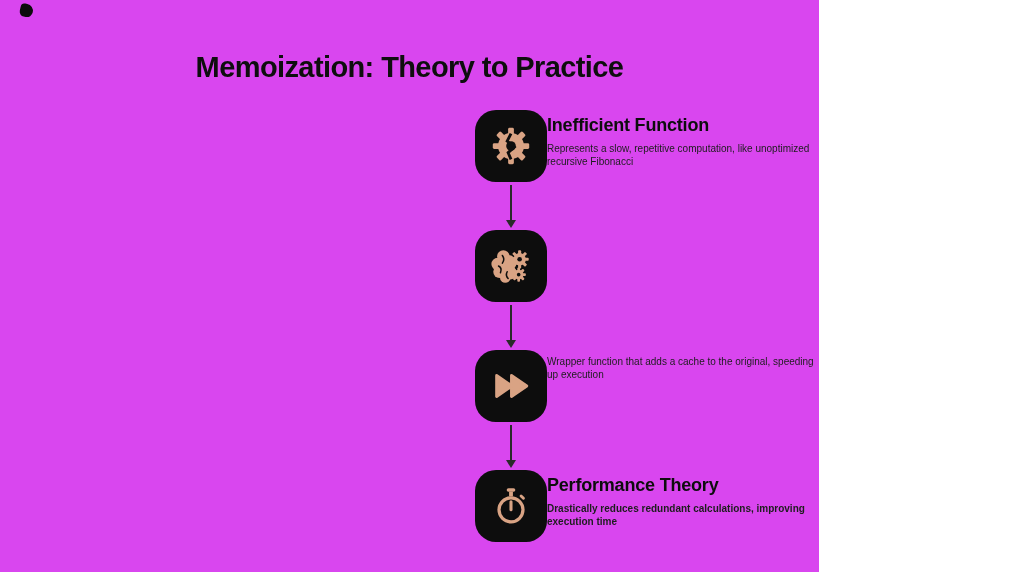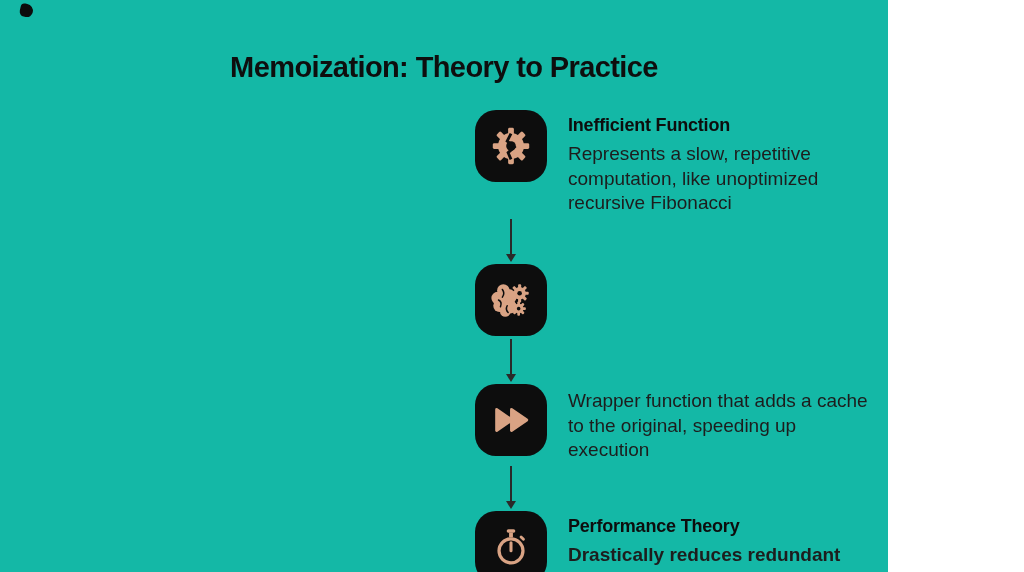--- a/index.html
+++ b/index.html
@@ -1,53 +1,53 @@
 <!DOCTYPE html>
 <html><head>
 <meta charset="utf-8">
 <style>
   html,body{margin:0;padding:0;background:#ffffff;}
   .canvas{
     position:relative;
-    width:888px;height:572px;
-    background:#14b8a6;
+    width:819px;height:572px;
+    background:#d946ef;
     font-family:"Liberation Sans", sans-serif;
     color:#111111;
     overflow:hidden;
   }
   .logo-mark{
     position:absolute;left:20px;top:4px;
     width:13px;height:13px;background:#0c0c0c;
     border-radius:4px 7px 6px 5px;
     transform:rotate(12deg);
   }
   .page-title{
     position:absolute;top:32px;left:0;right:0;
     text-align:center;
     font-size:29px;font-weight:800;letter-spacing:-0.6px;
     color:#0e0e0e;
   }
   .flow{
     position:absolute;left:475px;top:110px;
     display:flex;flex-direction:column;
   }
-  .step{display:flex;gap:21px;}
+  .step{display:flex;}
   .icon-box{
     width:72px;height:72px;flex:none;
     background:#0d0d0d;border-radius:21px;
     display:flex;align-items:center;justify-content:center;
   }
   .icon-box svg{width:46px;height:46px;display:block;}
   .step-text{padding-top:5px;}
   .step-title{
     font-size:18px;font-weight:700;color:#0d0d0d;
     margin:0 0 6px 0;letter-spacing:-0.2px;
   }
   .step-desc{
-    font-size:19px;line-height:1.3;color:#1d1d1d;
+    font-size:10px;line-height:1.3;color:#1d1d1d;
   }
   .s0 .step-desc{max-width:318px;}
   .s1 .step-desc{max-width:402px;}
   .s2 .step-desc{max-width:306px;}
   .s3 .step-desc{max-width:322px;font-weight:bold;}
   .arrow{
     position:relative;width:72px;height:48px;flex:none;
   }
   .arrow .shaft{
     position:absolute;left:35px;top:3px;bottom:9px;width:1.6px;

